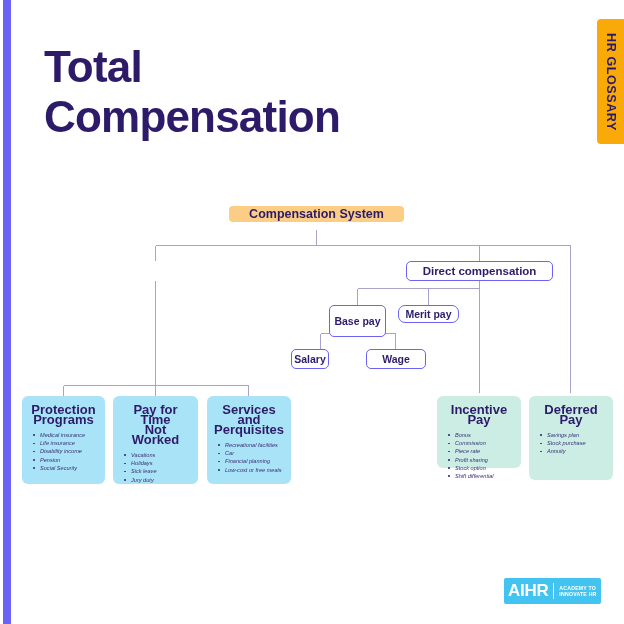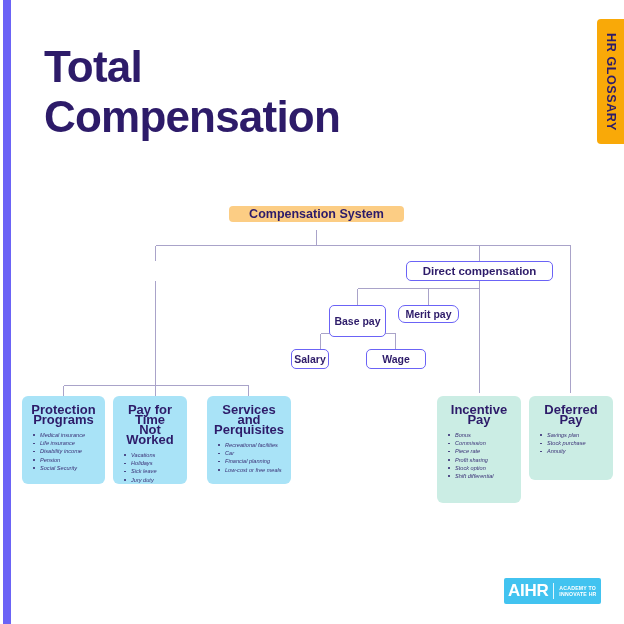--- a/index.html
+++ b/index.html
@@ -256,21 +256,21 @@
     </div>
     <ul class="card-list">
       <li>Medical insurance</li>
       <li>Life insurance</li>
       <li>Disability income</li>
       <li>Pension</li>
       <li>Social Security</li>
     </ul>
   </div>
 
-  <div class="card card-blue" style="left:113px; top:396px; width:74px; height:88px;">
+  <div class="card card-blue" style="left:113px; top:396px; width:85px; height:88px;">
     <div class="card-title">
       <div>Pay for Time</div>
       <div>Not Worked</div>
     </div>
     <ul class="card-list">
       <li>Vacations</li>
       <li>Holidays</li>
       <li>Sick leave</li>
       <li>Jury duty</li>
     </ul>
@@ -282,21 +282,21 @@
       <div>Perquisites</div>
     </div>
     <ul class="card-list">
       <li>Recreational facilities</li>
       <li>Car</li>
       <li>Financial planning</li>
       <li>Low-cost or free meals</li>
     </ul>
   </div>
 
-  <div class="card card-mint" style="left:437px; top:396px; width:84px; height:107px;">
+  <div class="card card-mint" style="left:437px; top:396px; width:84px; height:72px;">
     <div class="card-title">
       <div>Incentive</div>
       <div>Pay</div>
     </div>
     <ul class="card-list">
       <li>Bonus</li>
       <li>Commission</li>
       <li>Piece rate</li>
       <li>Profit sharing</li>
       <li>Stock option</li>

